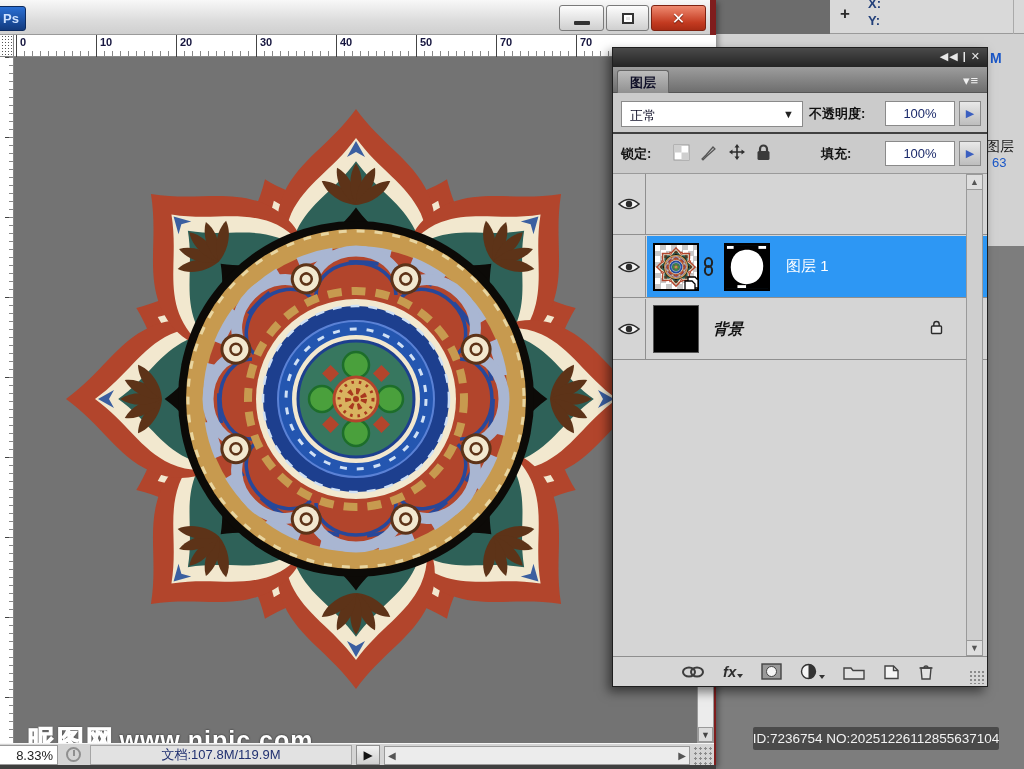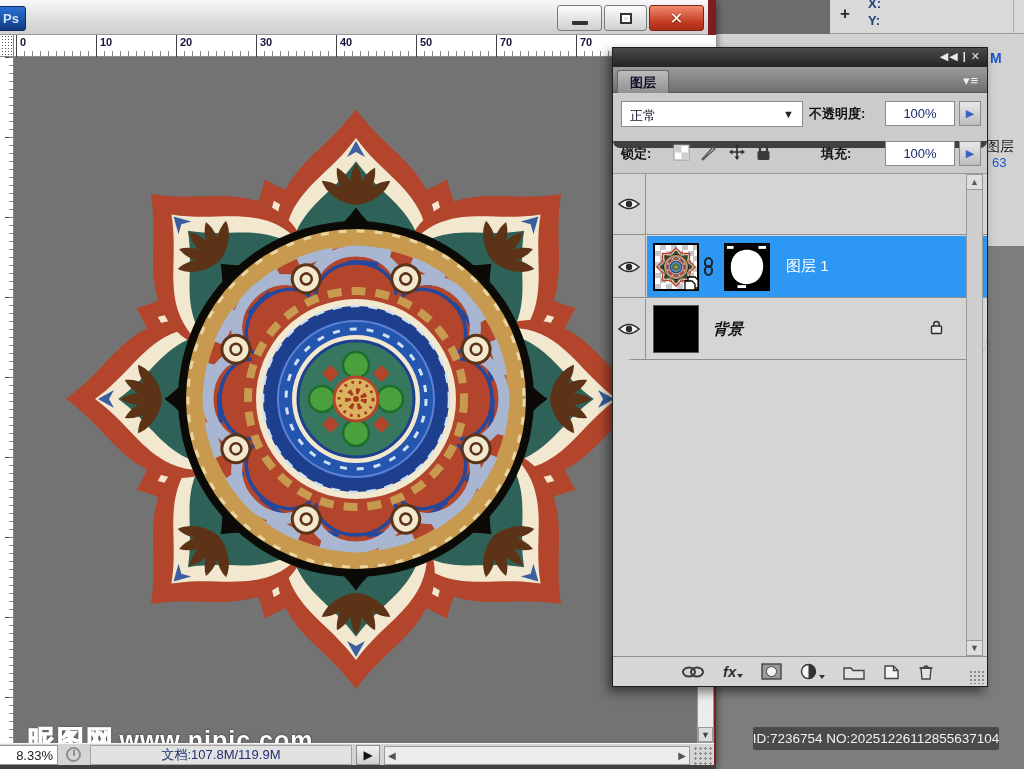--- a/index.html
+++ b/index.html
@@ -16,21 +16,21 @@
   .xy-x { top:-4px; } .xy-y { top:13px; }
   .bg-mid-light { position:absolute; left:716px; top:34px; width:308px; height:212px; background:#d2d2d2; }
   .frag { position:absolute; white-space:nowrap; overflow:hidden; }
   .frag-m     { left:274px; top:16px; color:#1a57c8; font-size:14px; font-weight:bold; }
   .frag-layer { left:270px; top:104px; color:#222; font-size:14px; }
   .frag-num   { left:276px; top:121px; color:#1a57c8; font-size:13px; }
   .bg-bottom-gray { position:absolute; left:716px; top:246px; width:308px; height:523px; background:#7d7d7d; }
 
   
   .doc-window { position:absolute; left:0; top:0; width:716px; height:766px; z-index:10;
-                background:#d6d6d6; border-right:8px solid #7f1d1d; box-shadow:2px 2px 6px rgba(0,0,0,.4); }
+                background:#d6d6d6; border-right:6px solid #7f1d1d; box-shadow:2px 2px 6px rgba(0,0,0,.4); }
   .title-bar { position:absolute; left:0; top:0; width:100%; height:35px;
                background:linear-gradient(#f8f8f8,#dcdcdc 60%,#cfcfcf); border-bottom:1px solid #9a9a9a; }
   .ps-badge { position:absolute; left:-4px; top:6px; width:30px; height:25px; background:linear-gradient(#2a6fd4,#123a7e);
               border:1px solid #0c2a5e; border-radius:3px; color:#cfe2ff; font-weight:bold; font-size:13px;
               display:flex; align-items:center; justify-content:center; }
   .title-text { position:absolute; left:42px; top:8px; font-size:15px; color:#1c1c1c; white-space:nowrap; }
   .win-btn { position:absolute; top:5px; height:26px; border:1px solid #7a7a7a; border-radius:3px;
              background:linear-gradient(#fdfdfd,#cfcfcf); display:flex; align-items:center; justify-content:center; }
   .btn-min { right:106px; width:45px; } .btn-max { right:61px; width:43px; }
   .btn-close { right:4px; width:55px; background:linear-gradient(#ef8a70,#c33a20 70%,#a82c15); border-color:#7e2211;
@@ -84,40 +84,40 @@
   
   .layers-panel { position:absolute; left:612px; top:47px; width:376px; height:640px; z-index:30;
                   background:#cbcbcb; border:1px solid #1f1f1f; box-shadow:-4px 5px 10px rgba(0,0,0,.5); }
   .lp-header { position:absolute; left:0; top:0; width:100%; height:19px; background:linear-gradient(#4a4a4a,#242424);
                color:#e8e8e8; font-size:11px; font-weight:bold; text-align:right; padding:2px 6px 0 0; letter-spacing:1px; }
   .lp-tabs { position:absolute; left:0; top:19px; width:100%; height:26px; background:linear-gradient(#9d9d9d,#6e6e6e); border-bottom:1px solid #555; }
   .lp-tab { position:absolute; left:4px; top:3px; height:23px; padding:3px 12px 0; background:linear-gradient(#bdbdbd,#909090);
             border:1px solid #666; border-bottom:none; border-radius:3px 3px 0 0; font-size:13px; color:#101028; font-weight:bold; }
   .lp-menu { position:absolute; right:8px; top:6px; color:#f0f0f0; font-size:13px; letter-spacing:1px; }
   .lp-controls { position:absolute; left:0; top:45px; width:100%; height:81px; background:#cbcbcb; font-size:13px; color:#111; }
-  .ctrl-row1 { position:absolute; left:0; top:0; width:100%; height:55px; border-bottom:7px solid #404040;border-radius:7px; }
+  .ctrl-row1 { position:absolute; left:0; top:0; width:100%; height:41px; border-bottom:2px solid #404040; }
   .ctrl-row2 { position:absolute; left:0; top:41px; width:100%; height:40px; border-bottom:1px solid #9a9a9a; }
   .blend-combo { position:absolute; left:8px; top:8px; width:182px; height:26px; background:#fff; border:1px solid #8a8a8a; }
   .blend-text { position:absolute; left:8px; top:5px; font-size:13px; color:#101028; }
   .combo-arrow { position:absolute; right:8px; top:6px; font-size:11px; color:#222; }
   .ctrl-label { position:absolute; top:12px; font-weight:bold; }
   .opacity-label { left:196px; } .fill-label { left:208px; top:11px; }
   .val-box { position:absolute; width:70px; height:25px; background:#fff; border:1px solid #8a8a8a;
              display:flex; align-items:center; justify-content:center; color:#1b2a6b; }
   .opacity-box { left:272px; top:8px; } .fill-box { left:272px; top:7px; }
   .spin-btn { position:absolute; left:346px; width:22px; height:25px; background:linear-gradient(#e9e9e9,#bdbdbd);
               border:1px solid #8a8a8a; color:#3b5fc0; font-size:11px; display:flex; align-items:center; justify-content:center; }
   .spin1 { top:8px; } .spin2 { top:7px; }
   .lock-label { left:8px; top:11px;text-align:right; }
   .lock-icons { position:absolute; left:60px; top:9px; display:flex; gap:10px; align-items:center; }
 
   
   .lp-list { position:absolute; left:0; top:126px; width:100%; height:482px; background:#d5d5d5; overflow:hidden; }
   .layer-row { position:absolute; left:0; width:100%; height:61px; border-bottom:1px solid #8f8f8f; }
-  .row-0 { top:0; } .row-1 { top:62px; height:62px; } .row-2 { top:125px; height:61px;border-radius:21px; }
+  .row-0 { top:0; } .row-1 { top:62px; height:62px; } .row-2 { top:125px; height:61px; }
   .eye-cell { position:absolute; left:0; top:0; width:33px; height:100%; border-right:1px solid #8f8f8f;
               display:flex; align-items:center; justify-content:center; background:#d5d5d5; }
   .row-body { position:absolute; left:34px; top:0; right:0; height:100%; display:flex; align-items:center; }
   .row-1 .row-body { background:#2d97f4; }
   .thumb { width:46px; height:48px; margin-left:6px; position:relative; border:1px solid #222; background:#fff; flex:0 0 auto; }
   .checker { background-image:conic-gradient(#c8c8c8 0 25%,#fff 0 50%,#c8c8c8 0 75%,#fff 0); background-size:11px 11px; }
   .sel-thumb { border:2px solid #000; }
   .thumb-badge { position:absolute; right:-2px; bottom:-2px; }
   .sprite { position:absolute; left:24px; top:18px; display:flex; flex-direction:column; }
   .sprite i { width:5px; height:4px; display:block; }

